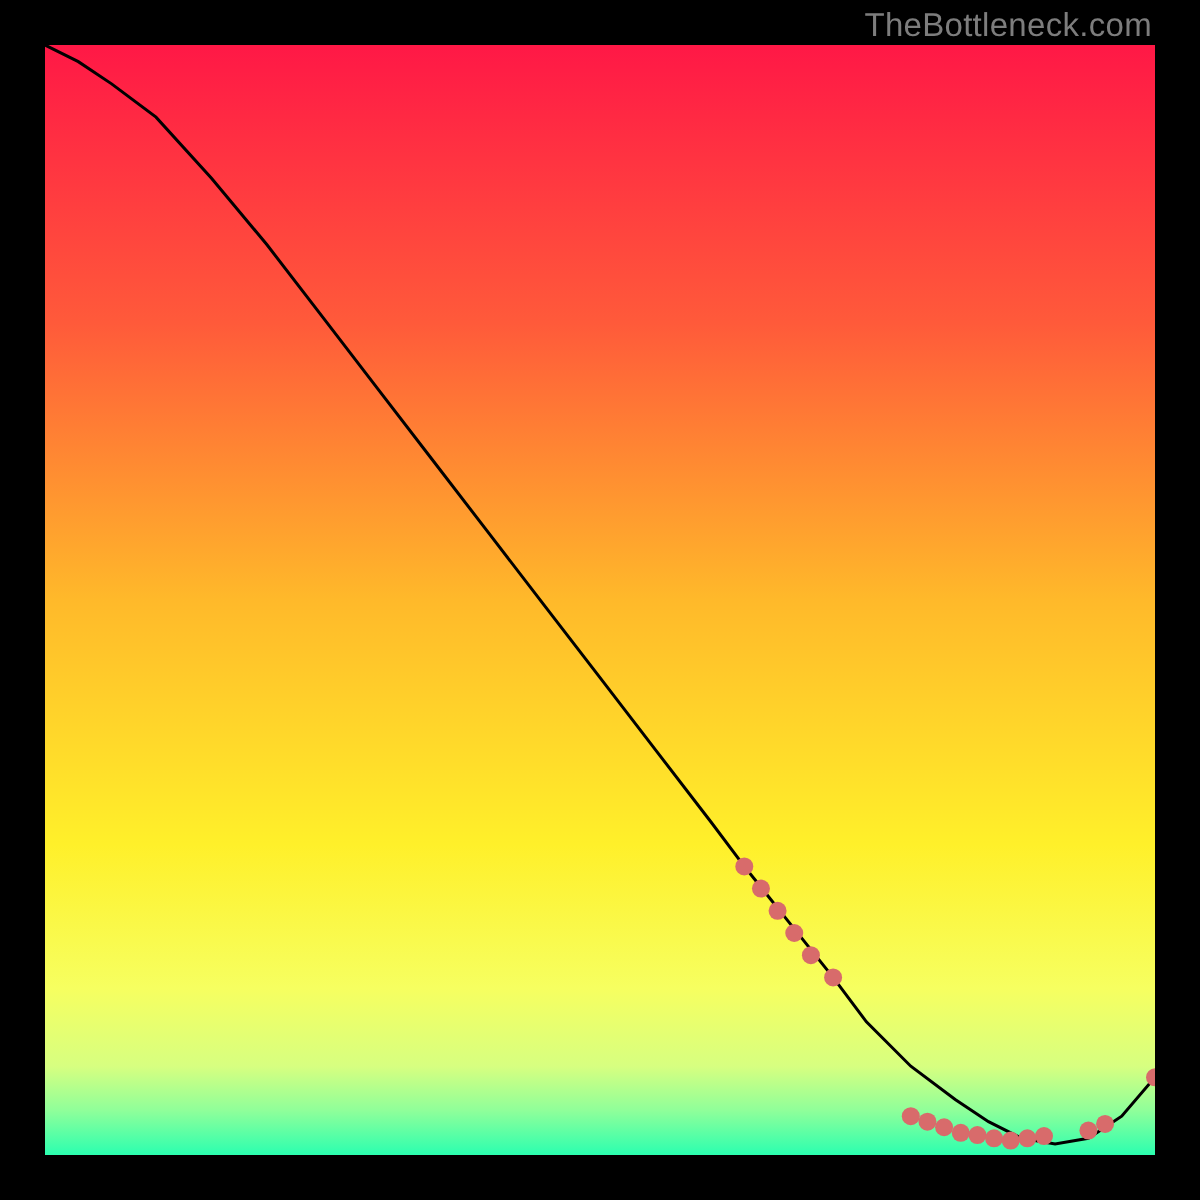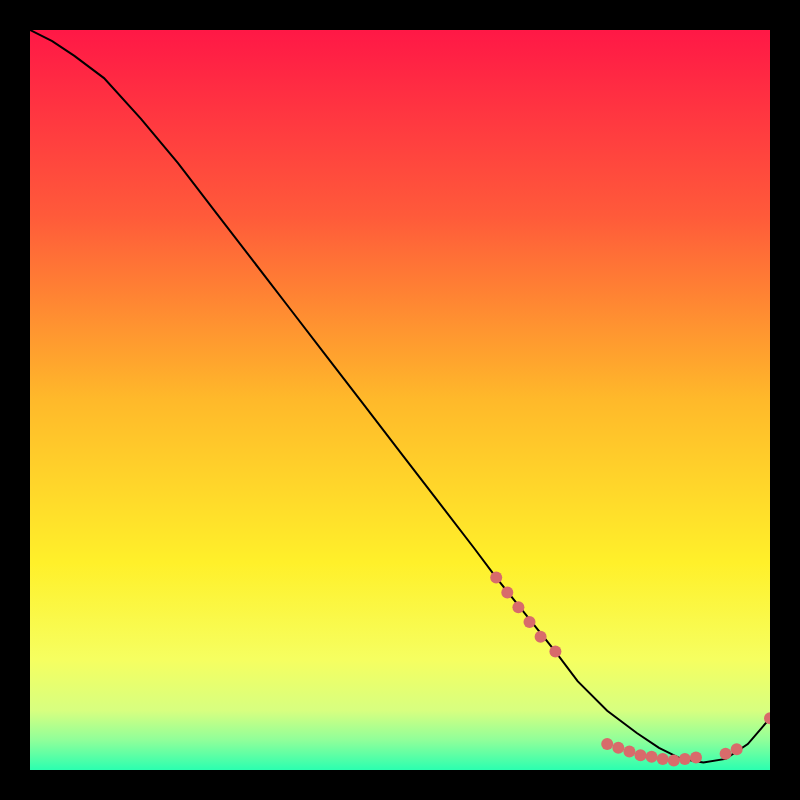--- a/index.html
+++ b/index.html
@@ -33,20 +33,21 @@
     letter-spacing: 0.2px;
     font-weight: 400;
   }
   svg { display: block; }
 </style>
 </head>
 <body>
 
 <div class="frame">
 
+  <div class="watermark">TheBottleneck.com</div>
 
   <div class="plot">
     <svg id="plot-svg" width="740" height="740" viewBox="0 0 740 740">
       <defs>
         <linearGradient id="bg-grad" x1="0" y1="0" x2="0" y2="1">
             <stop offset="0.0%" stop-color="#ff1846"></stop>
             <stop offset="25.0%" stop-color="#ff5a3a"></stop>
             <stop offset="50.0%" stop-color="#ffb92a"></stop>
             <stop offset="72.0%" stop-color="#fff02a"></stop>
             <stop offset="85.0%" stop-color="#f6ff60"></stop>

